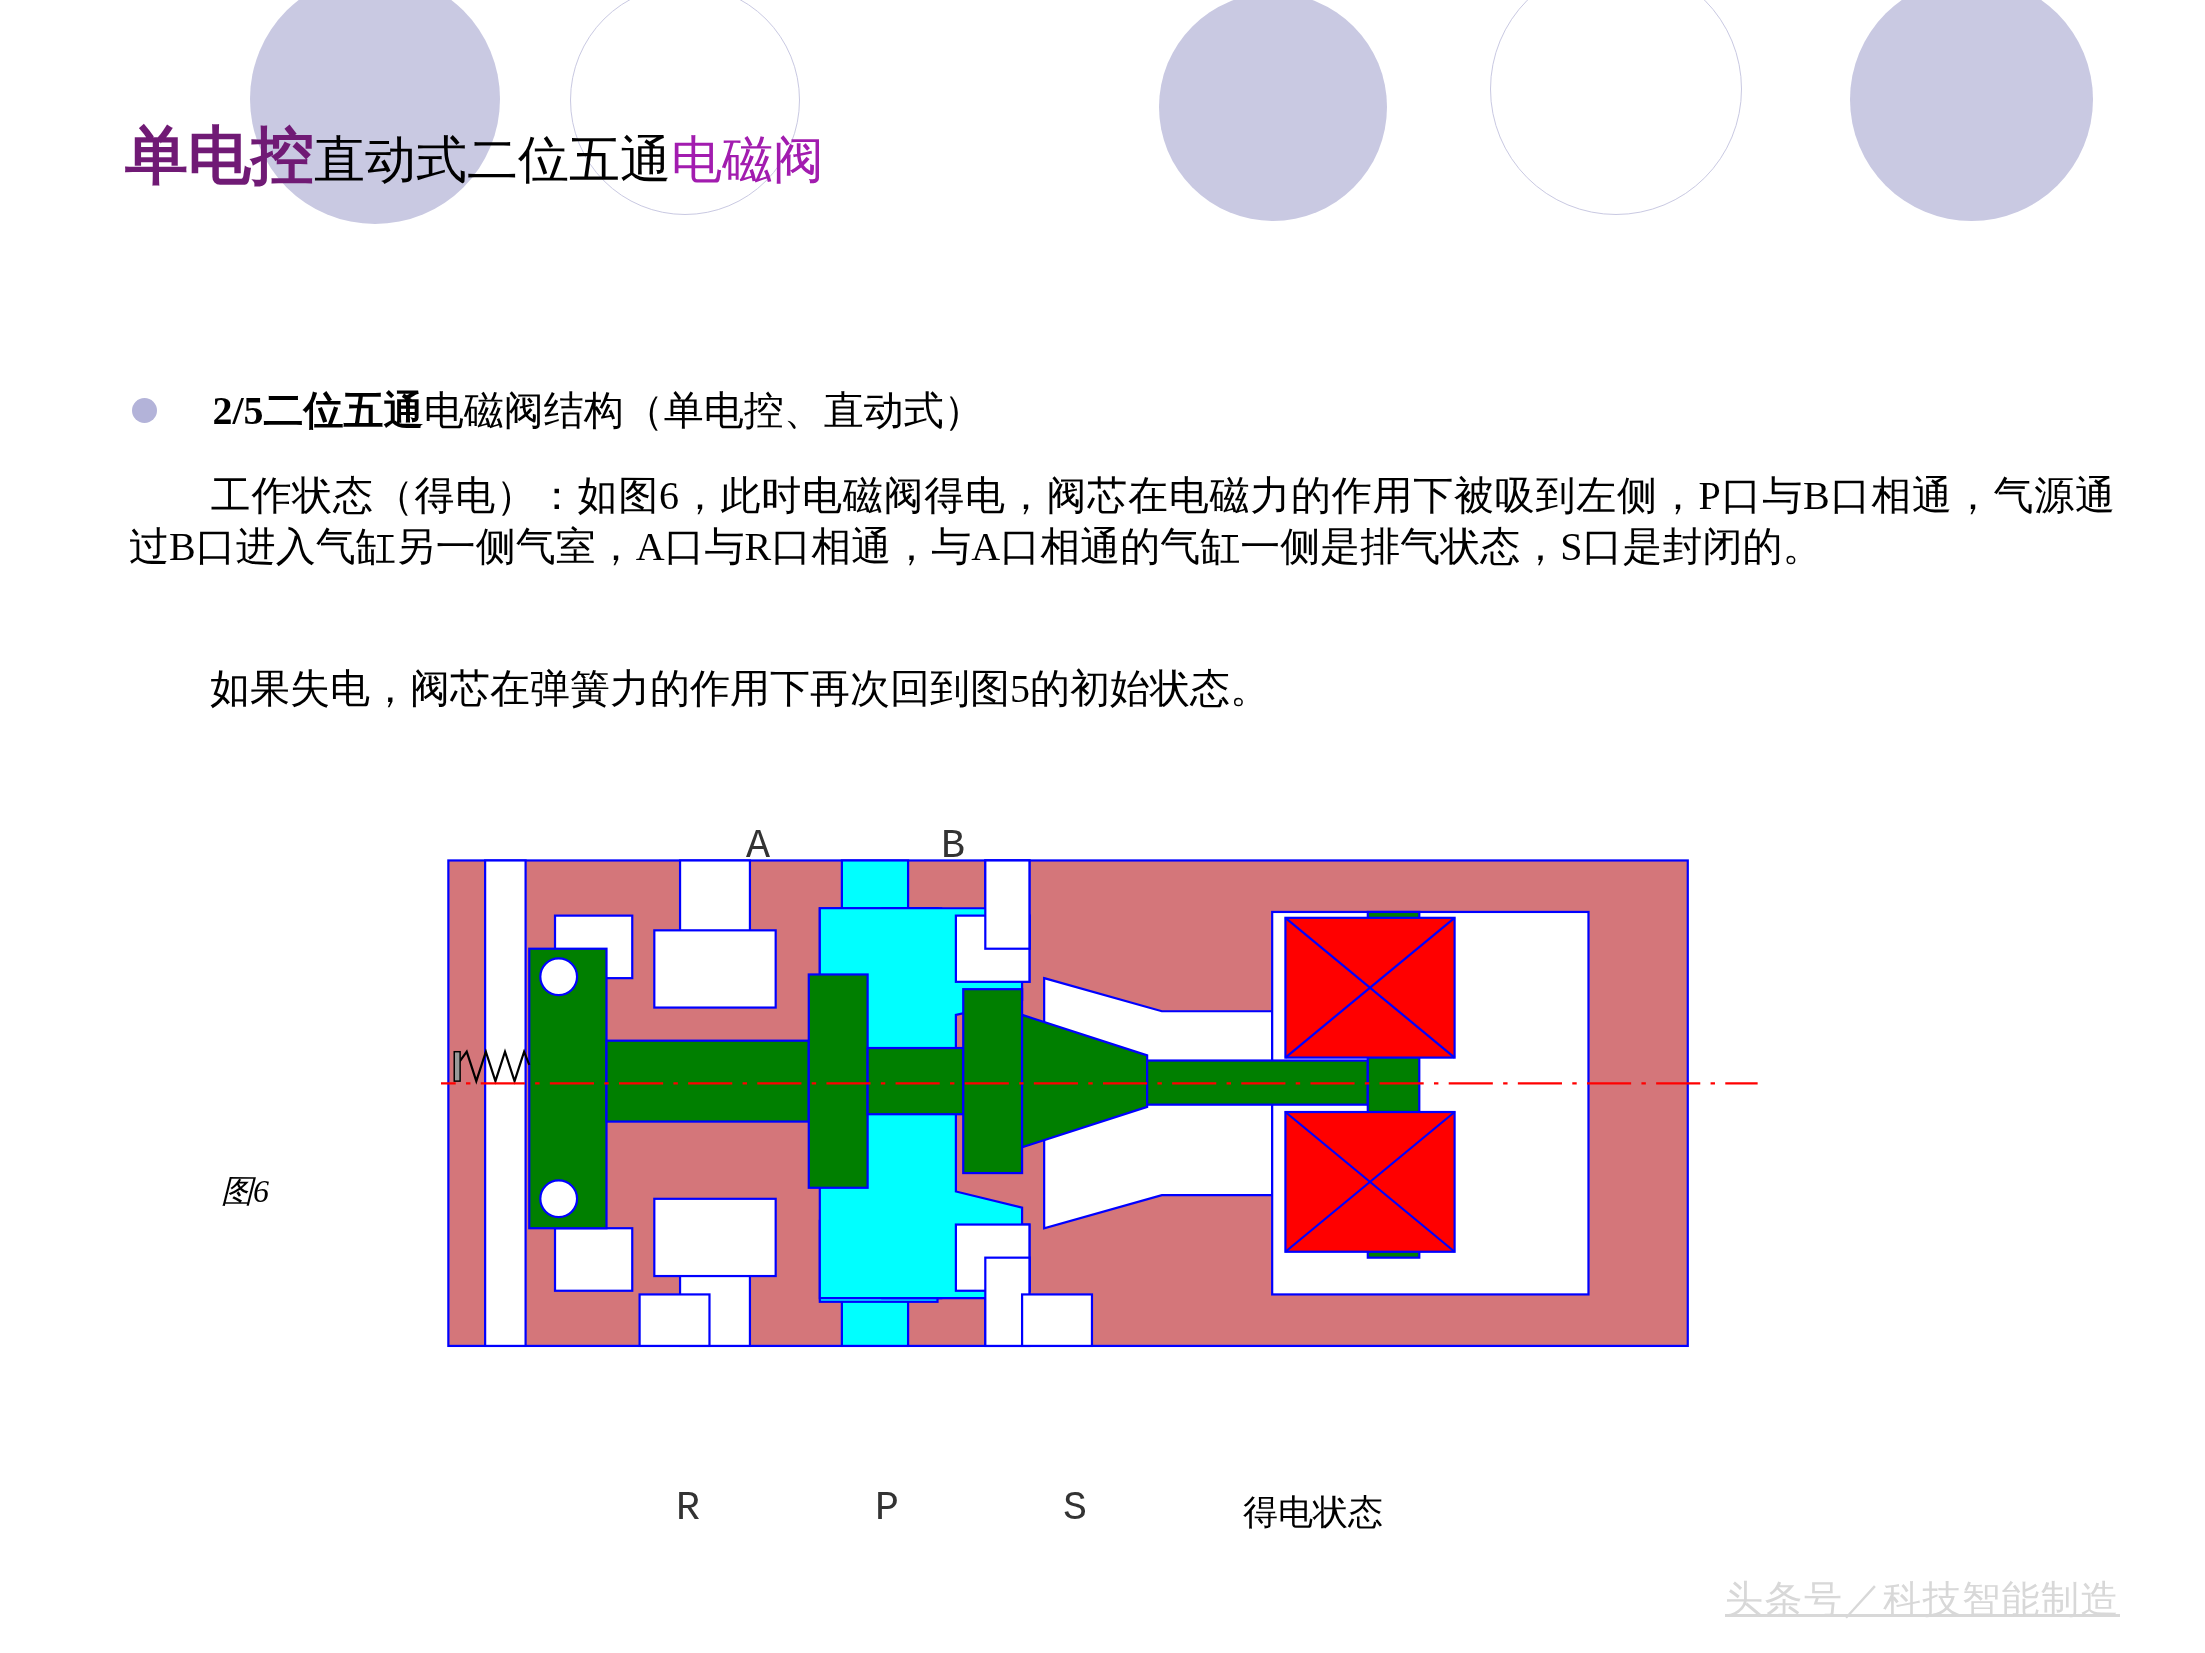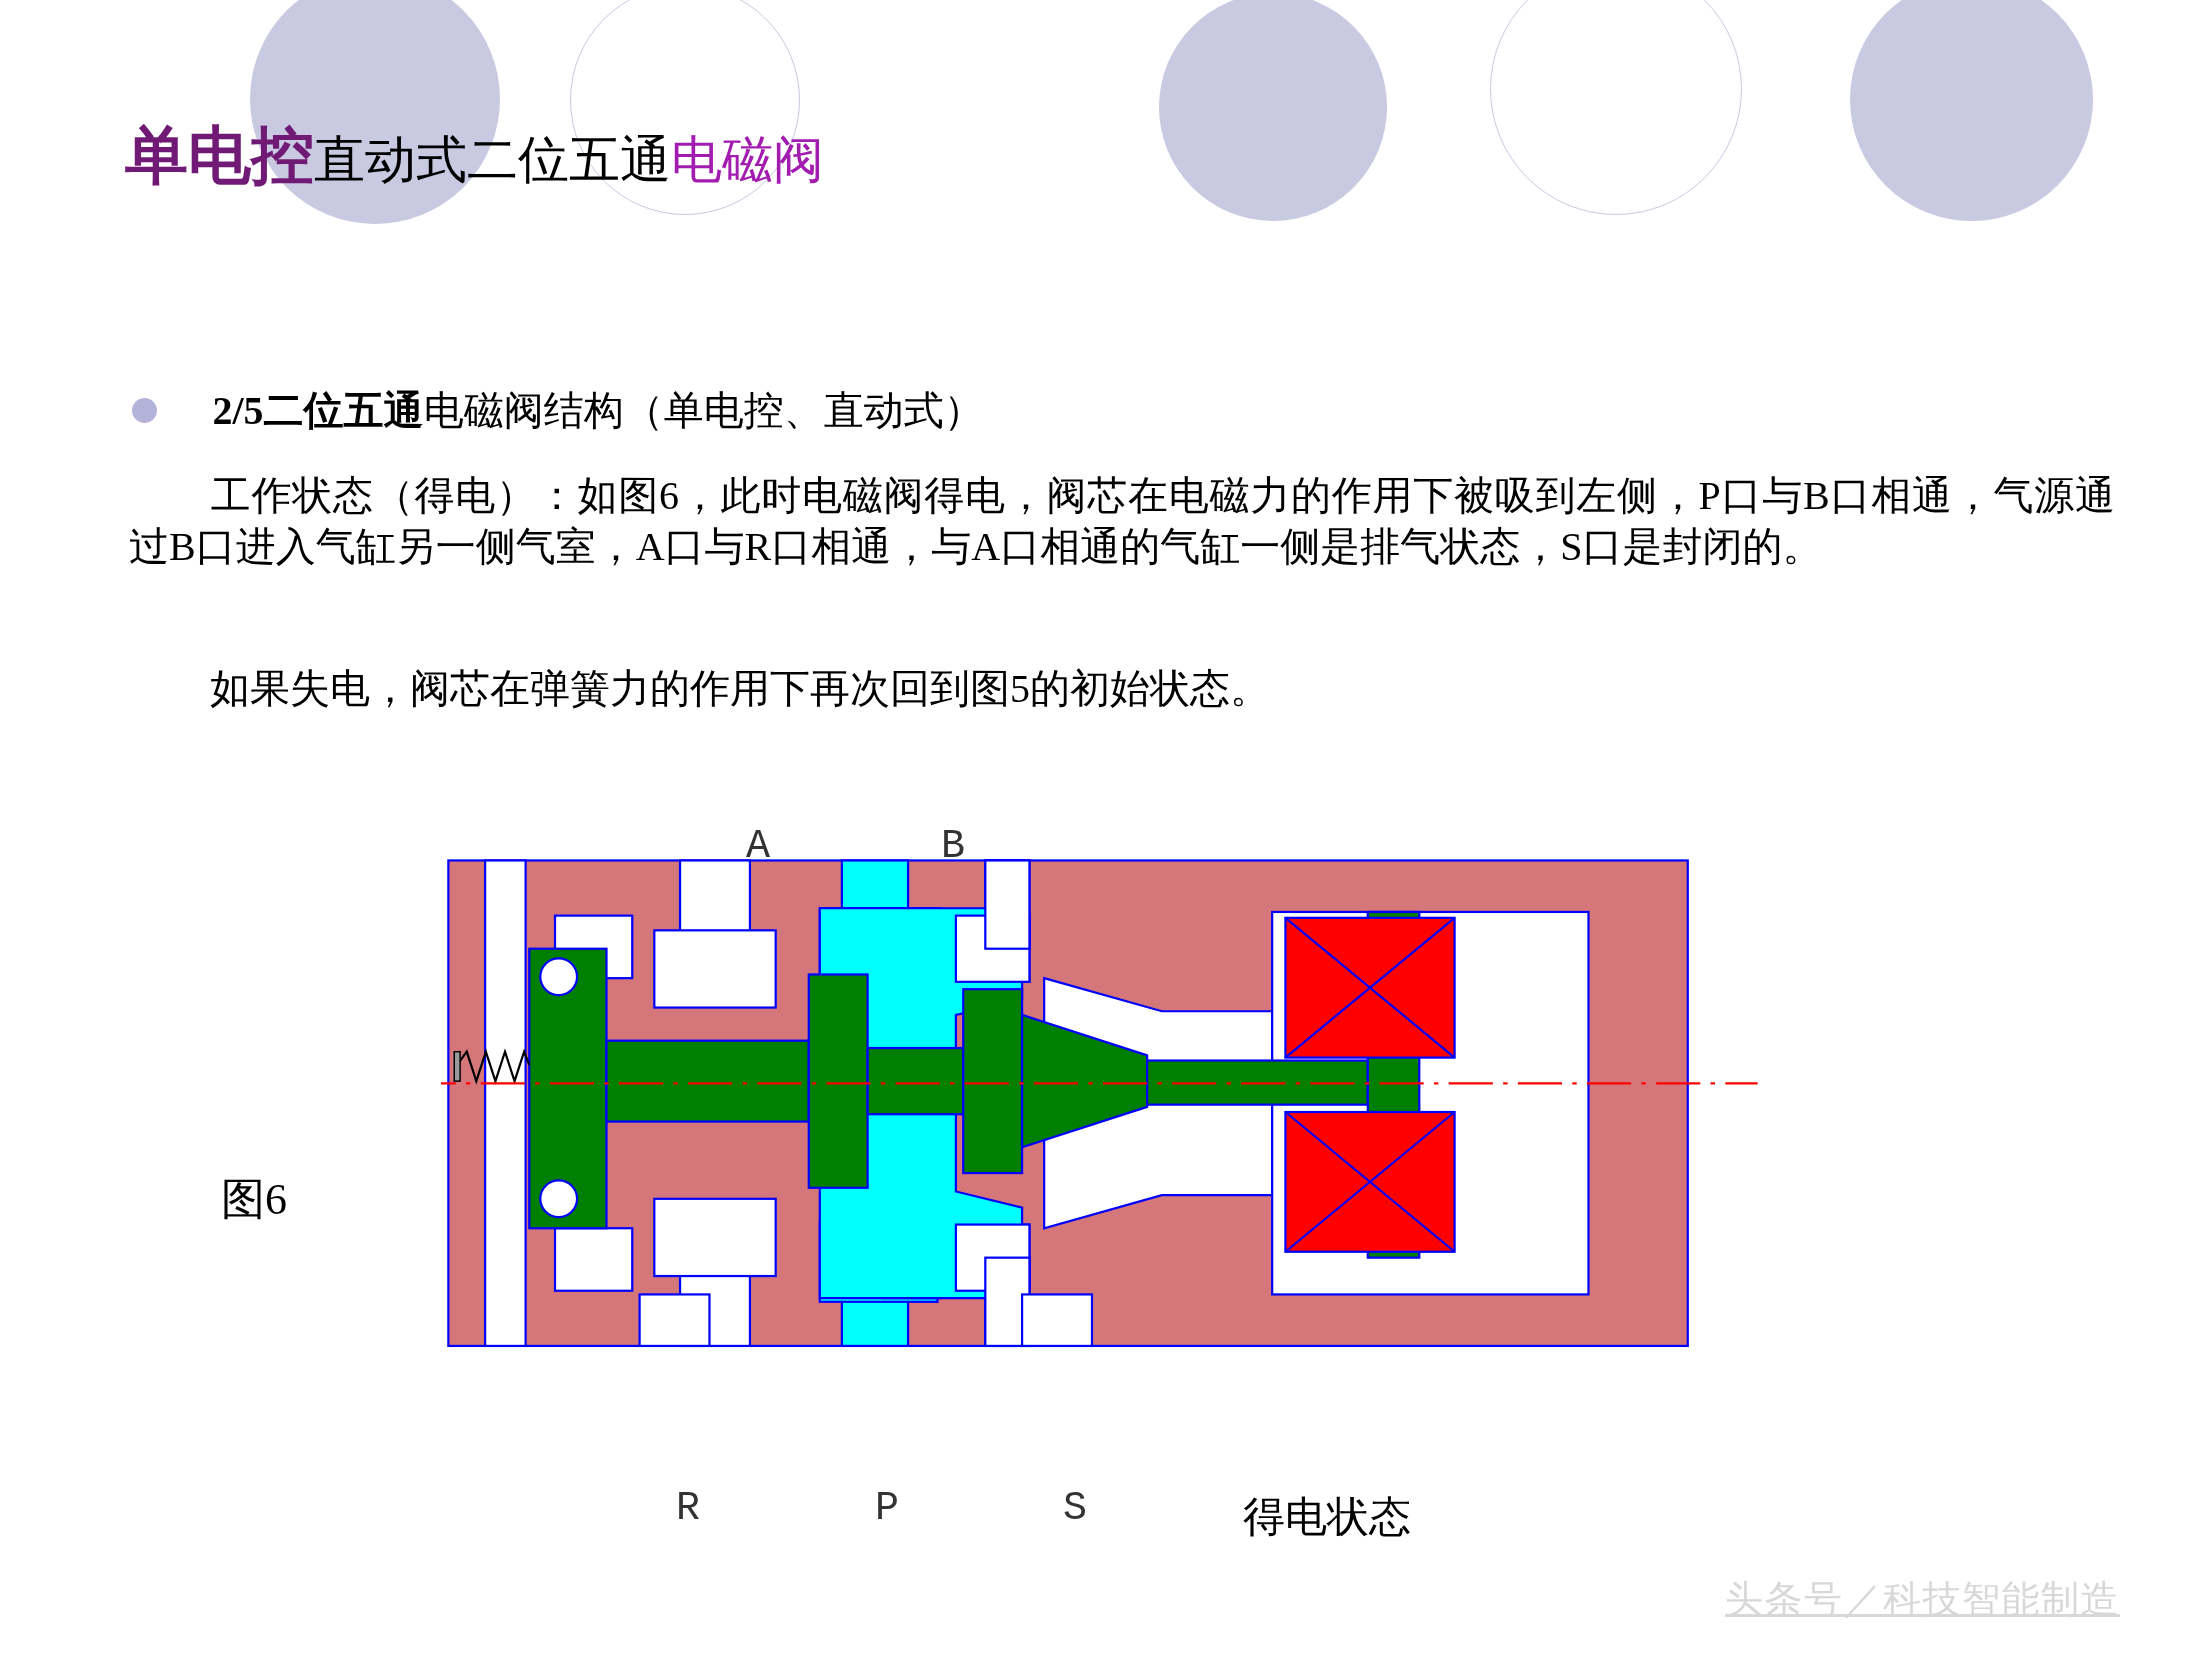--- a/index.html
+++ b/index.html
@@ -109,41 +109,42 @@
     width: 81px;
   }
   #para1 { top: 456px; margin-top: 14px; }
   #para2 { top: 647px; margin-top: 16px; }
 
   
   .fig-label {
     position: absolute;
     left: 221px;
     top: 1170px;
-    font-size: 44px;
-    color: #000000;
+    font-size: 32px;
+    color: #000000;
+    font-style: italic;
   }
 
   
   .diagram {
     position: absolute;
     left: 441px;
     top: 831px;
     width: 1324px;
     height: 736px;
   }
   .port-label {
     position: absolute;
     font-size: 40px;
     color: #333333;
     font-family: "Liberation Mono", monospace;
   }
   .state-label {
     position: absolute;
-    font-size: 42px;
+    font-size: 35px;
     color: #000000;
     font-family: "Liberation Serif", serif;
   }
 
   
   .watermark {
     position: absolute;
     right: 85px;
     bottom: 29px;
     font-size: 38px;

